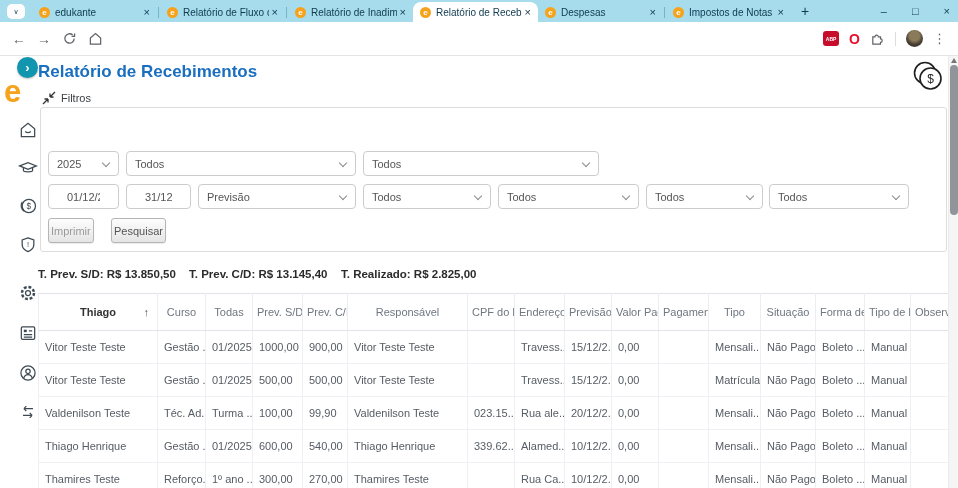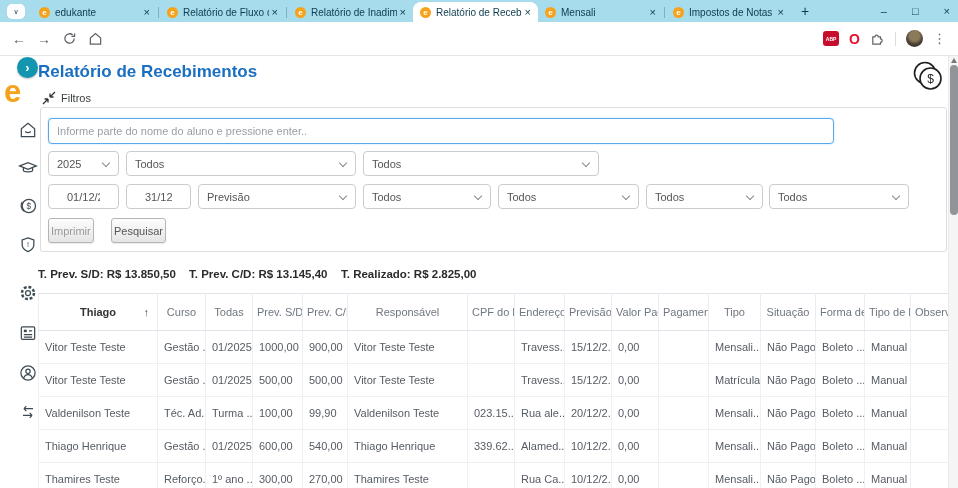--- a/index.html
+++ b/index.html
@@ -129,21 +129,21 @@
     </div>
 
     <div class="tab active">
       <span class="favicon">e</span>
       <span class="tab-label">Relatório de Recebimentos</span>
       <span class="tab-close">×</span>
     </div>
 
     <div class="tab">
       <span class="favicon">e</span>
-      <span class="tab-label">Mensali</span>
+      <span class="tab-label">Despesas</span>
       <span class="tab-close">×</span>
     </div>
     <span class="tab-divider"></span>
 
     <div class="tab">
       <span class="favicon">e</span>
       <span class="tab-label">Impostos de Notas Fiscais</span>
       <span class="tab-close">×</span>
     </div>
 
@@ -230,21 +230,20 @@
       <text x="21.5" y="25" font-size="12" text-anchor="middle" fill="#1f1f1f" stroke="none">$</text>
     </svg>
 
     <svg class="filters-toggle" viewBox="0 0 14 14" fill="none" stroke="#333" stroke-width="1.3">
       <path d="M13 1 8 6M8 6V2.5M8 6h3.5"></path>
         <path d="M1 13l5-5M6 8v3.5M6 8H2.5"></path>
     </svg>
     <span class="filters-label">Filtros</span>
 
     <div class="filter-panel">
-      <input class="search-input" placeholder="Informe parte do nome do aluno e pressione enter.." style="">
 
       <div class="select" style="left:7px;top:43px;width:71px;">
         <span class="txt">2025</span>
           <i class="chev"></i>
       </div>
       <div class="select" style="left:85px;top:43px;width:230px;">
         <span class="txt">Todos</span>
           <i class="chev"></i>
       </div>
       <div class="select" style="left:322px;top:43px;width:236px;">

